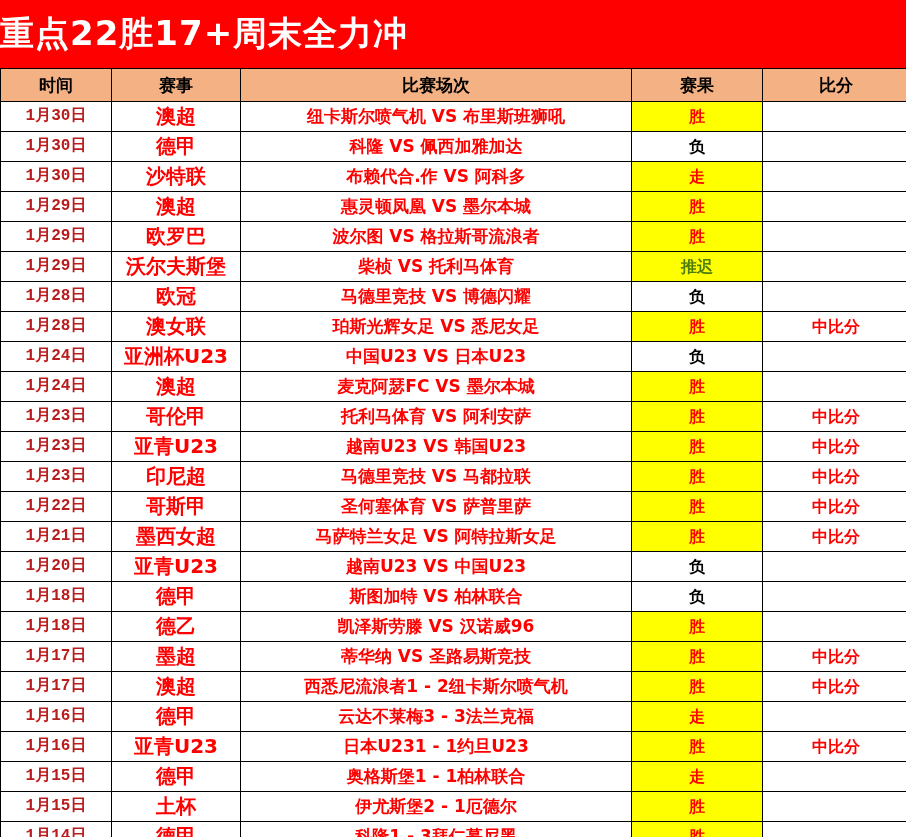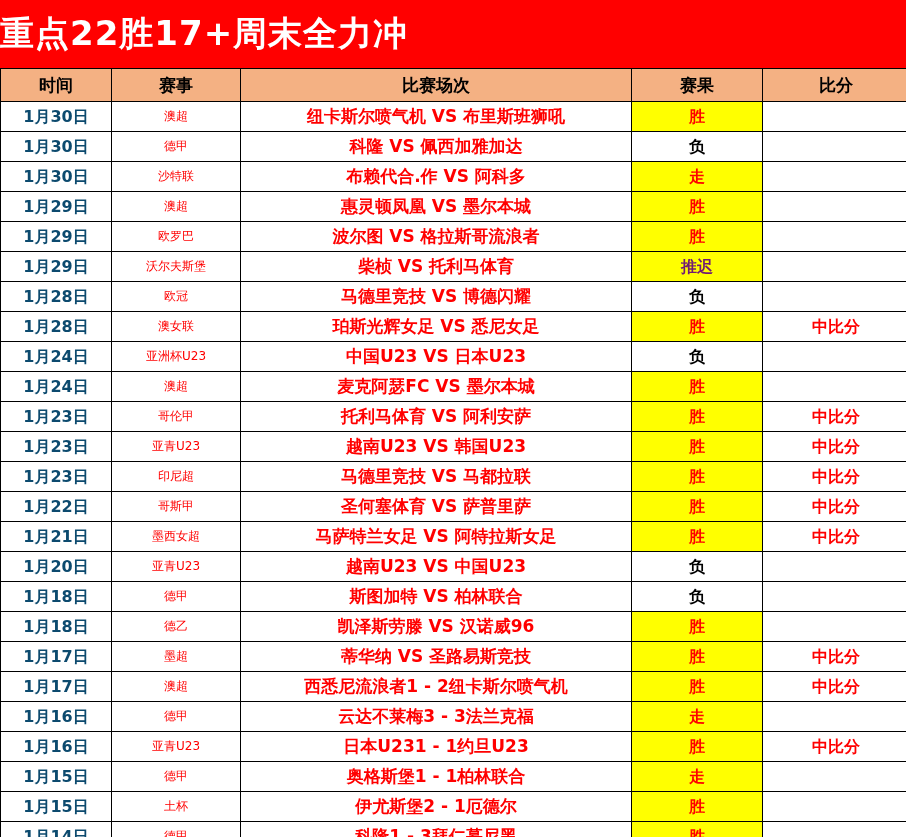--- a/index.html
+++ b/index.html
@@ -48,28 +48,29 @@
     line-height: 32px;
     margin-top: 35px;
   }
   .col-time   { width: 110px; }
   .col-league { width: 128px; }
   .col-match  { width: 390px; }
   .col-result { width: 130px; }
   .col-score  { width: 146px; }
 
   td.time {
-    color: #0c4a6e;
+    color: #b91c1c;
     font-size: 16px;
     font-weight: bold;
+    font-family: Liberation Mono, monospace;
   }
   td.league {
     color: #ff0000;
-    font-size: 12px;
-    font-weight: normal;
+    font-size: 20px;
+    font-weight: bold;
   }
   td.match {
     color: #ff0000;
     font-size: 17px;
     font-weight: bold;
     border-radius: 14px;
   }
   td.result {
     font-size: 16px;
     font-weight: bold;
@@ -81,21 +82,21 @@
   td.result.lose {
     background: #ffffff;
     color: #000000;
   }
   td.result.draw {
     background: #ffff00;
     color: #ff0000;
   }
   td.result.postponed {
     background: #ffff00;
-    color: #701a75;
+    color: #4d7c0f;
   }
   td.score {
     font-size: 16px;
     font-weight: bold;
     color: #ff0000;
     background: #ffffff;
   }
 </style>
 </head>
 <body>

